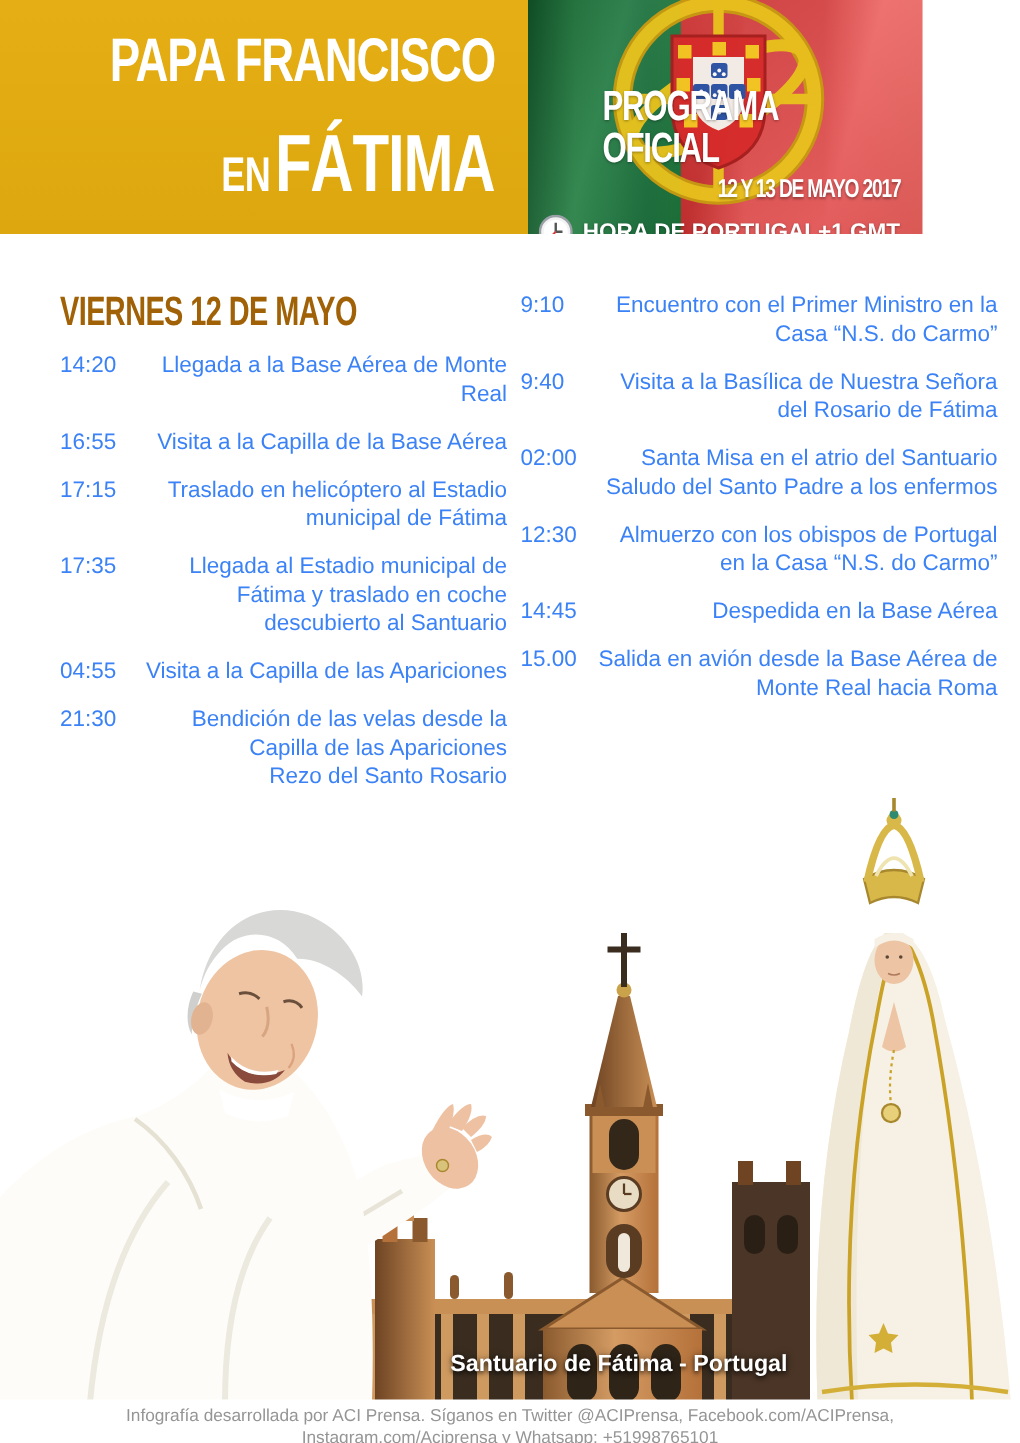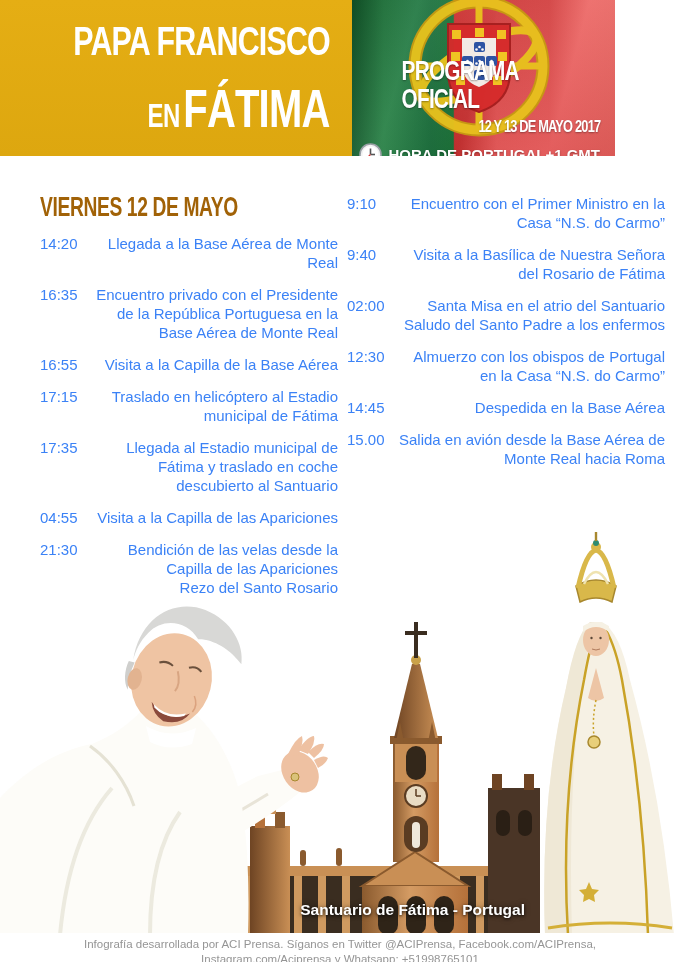--- a/index.html
+++ b/index.html
@@ -119,24 +119,20 @@
 
   <div class="col col-left">
     <div class="day-title" style="color:#a16207"><span class="cond2">VIERNES 12 DE MAYO</span></div>
     <div>
 
         <div class="sched-item">
           <div class="sched-time">14:20</div>
           <div class="sched-text">Llegada a la Base Aérea de Monte Real</div>
         </div>
 
-        <div class="sched-item">
-          <div class="sched-time">16:35</div>
-          <div class="sched-text">Encuentro privado con el Presidente de la República Portuguesa en la Base Aérea de Monte Real</div>
-        </div>
 
         <div class="sched-item">
           <div class="sched-time">16:55</div>
           <div class="sched-text">Visita a la Capilla de la Base Aérea</div>
         </div>
 
         <div class="sched-item">
           <div class="sched-time">17:15</div>
           <div class="sched-text">Traslado en helicóptero al Estadio municipal de Fátima</div>
         </div>

